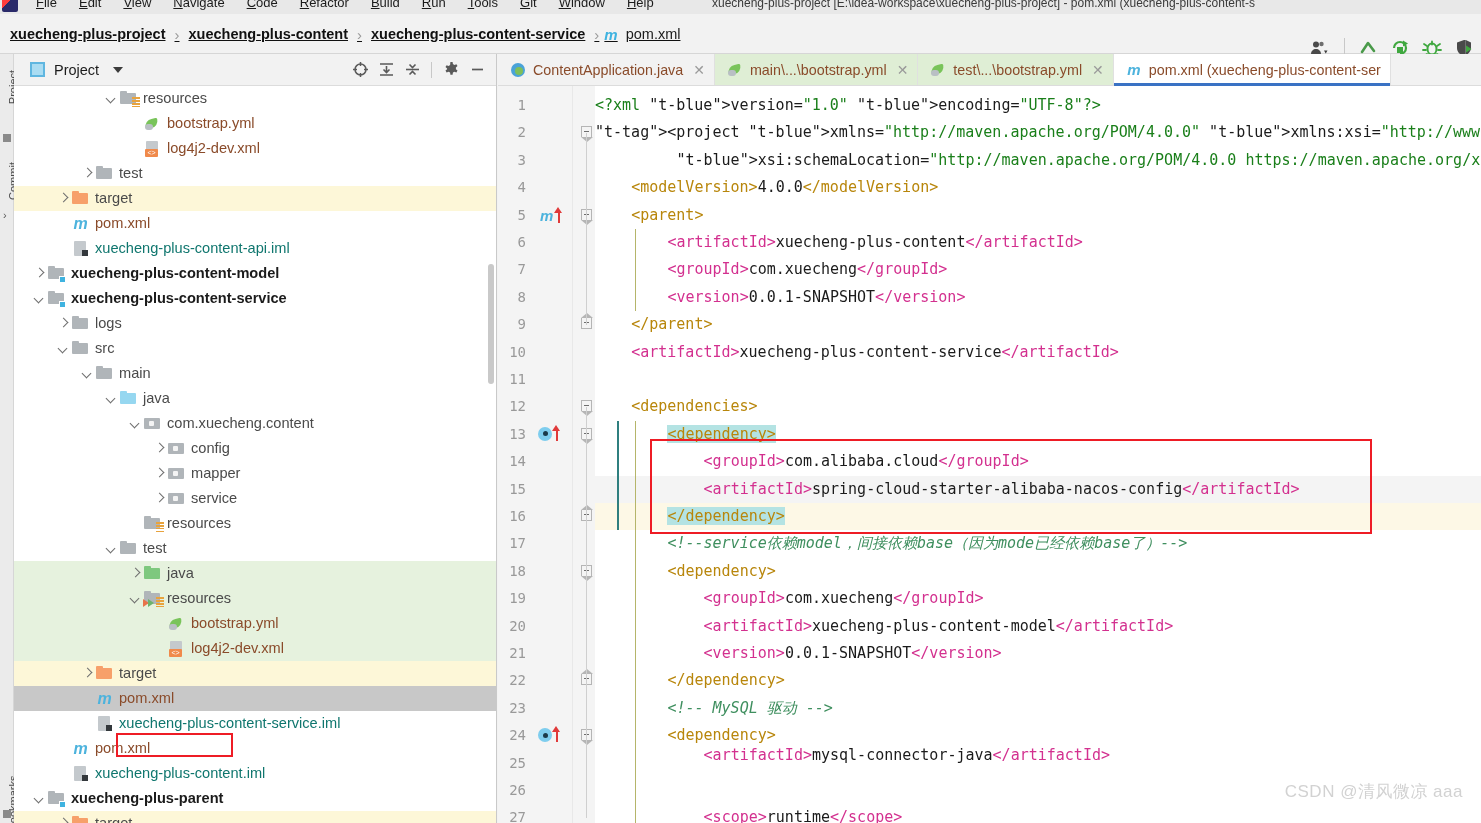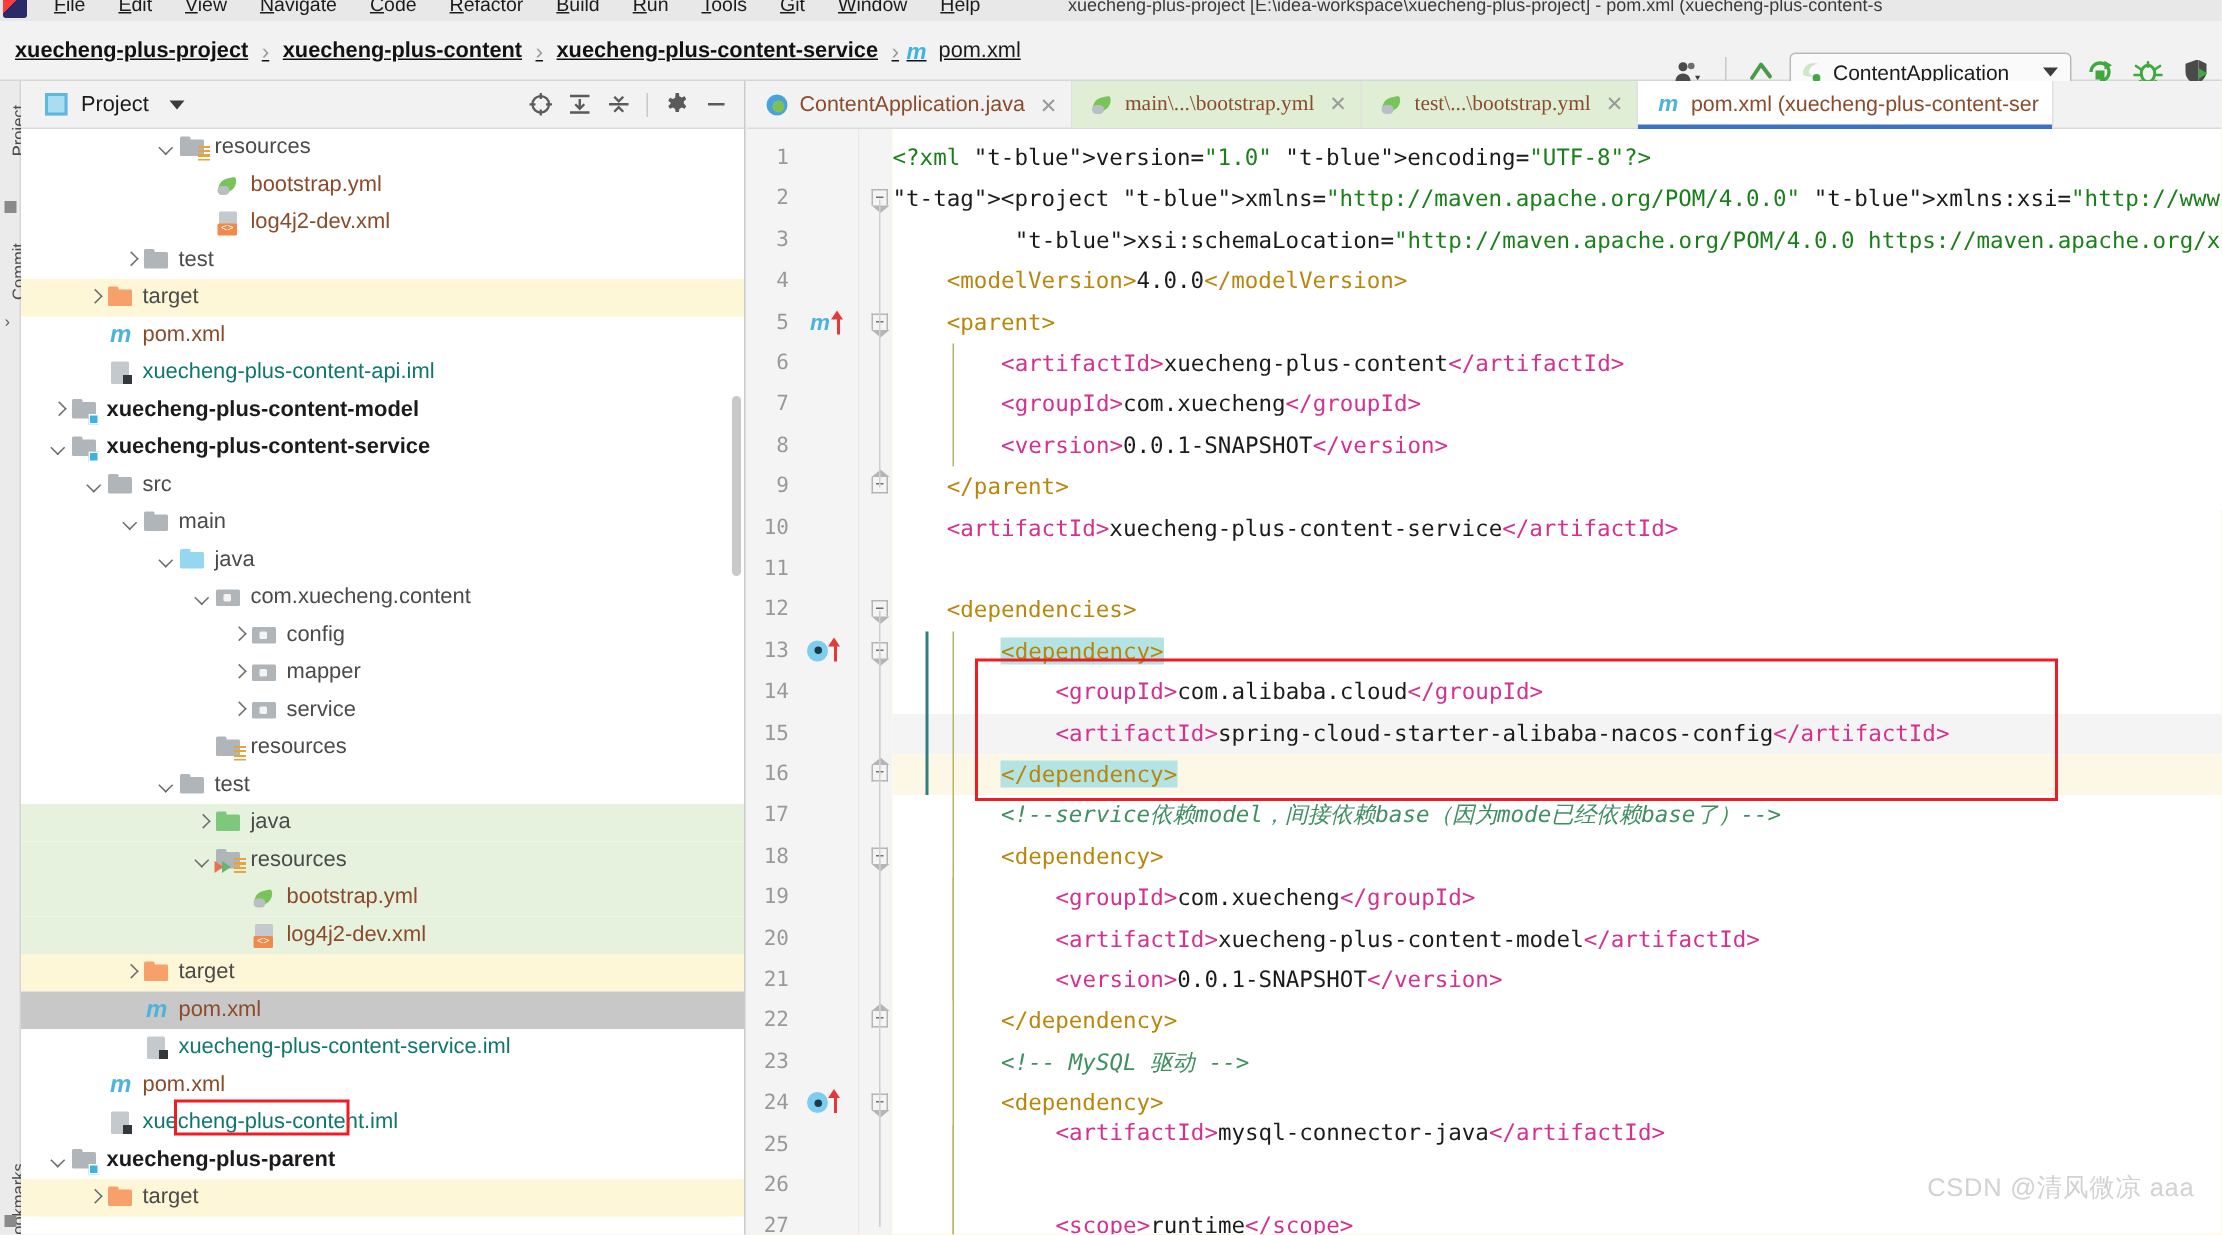--- a/index.html
+++ b/index.html
@@ -224,21 +224,21 @@
   #tabbar{
     position:absolute;left:0;top:0;width:983px;height:32px;
     background:#f2f2f2; display:flex; align-items:stretch;
     border-bottom:1px solid #dcdcdc;
   }
   .etab{
     display:flex;align-items:center;gap:7px;padding:0 9px 0 12px;
     font-size:14.3px; color:#8a4b2a; white-space:nowrap; cursor:pointer;
     border-right:1px solid #e0e0e0; position:relative;
   }
-  .etab.green{ background:#dfeed5;font-family:Liberation Serif, serif; }
+  .etab.green{ background:#dfeed5; }
   .etab.active{ background:#ffffff; }
   .etab.active::after{
     content:""; position:absolute; left:0; right:0; bottom:-1px; height:3px; background:#3a72c4;
   }
   .etab .x{ color:#9a9a9a; font-size:14px; margin-left:3px;}
   .tabico{ width:16px;height:16px; position:relative; flex:0 0 16px;}
   .tabico.spring::before{
     content:"";position:absolute;left:1px;top:3px;width:13px;height:9px;
     background:#79c45a;border-radius:9px 2px 9px 2px;transform:rotate(-12deg);
   }
@@ -377,30 +377,20 @@
         <path d="M1 14c0-3 2.3-5 5-5s5 2 5 5z" fill="#4a4a4a"></path>
         <circle cx="11.5" cy="4" r="2.2" fill="#6e6e6e"></circle>
         <path d="M14 10.5l3.5 0 -1.75 3z" fill="#3c3c3c"></path>
       </svg>
     </div>
     <div class="tb-divider"></div>
     <div class="tb-icon">
       <svg width="20" height="20" viewBox="0 0 20 20">
         <path d="M4 14 L10 5 L16 13" stroke="#4a9a4a" stroke-width="2.6" fill="none" stroke-linecap="round" stroke-linejoin="round"></path>
       </svg>
-    </div>
-    <div id="run-config">
-      <span class="spring-ic">
-        <svg width="16" height="16" viewBox="0 0 16 16">
-          <path d="M2 9c0-4 3-7 7-7 1 0 2 .2 3 .6-2 .2-6 1.6-6 5.4 0 2 2 2 3 2.6-2.6.8-7 .4-7-1.6z" fill="#cfe6c6"></path>
-          <circle cx="11" cy="12" r="2.6" fill="#3fa83f"></circle>
-        </svg>
-      </span>
-      <span>ContentApplication</span>
-      <span class="caret-dn"></span>
     </div>
     <div class="tb-icon">
       <svg width="20" height="20" viewBox="0 0 20 20">
         <path d="M4 10a6 6 0 1 1 6 6" stroke="#3fa83f" stroke-width="2.2" fill="none"></path>
         <path d="M13 2.5 L18 5.5 L13 8.5 Z" fill="#3fa83f"></path>
         <rect x="7" y="9" width="6" height="6" fill="#3fa83f"></rect>
       </svg>
     </div>
     <div class="tb-icon">
       <svg width="20" height="20" viewBox="0 0 20 20">
@@ -522,20 +512,26 @@
       <div class="trow">
         <span style="display:inline-block;width:18px"></span>
         <span class="arrow open"></span>
         <span class="ico folder">
           <span class="badge"></span>
         </span>
         <span class="tlabel bold ">xuecheng-plus-content-service</span>
       </div>
       <div class="trow">
         <span style="display:inline-block;width:42px"></span>
+        <span class="arrow closed"></span>
+        <span class="ico folder"></span>
+        <span class="tlabel gray">logs</span>
+      </div>
+      <div class="trow">
+        <span style="display:inline-block;width:42px"></span>
         <span class="arrow open"></span>
         <span class="ico folder"></span>
         <span class="tlabel gray">src</span>
       </div>
       <div class="trow">
         <span style="display:inline-block;width:66px"></span>
         <span class="arrow open"></span>
         <span class="ico folder"></span>
         <span class="tlabel gray">main</span>
       </div>

